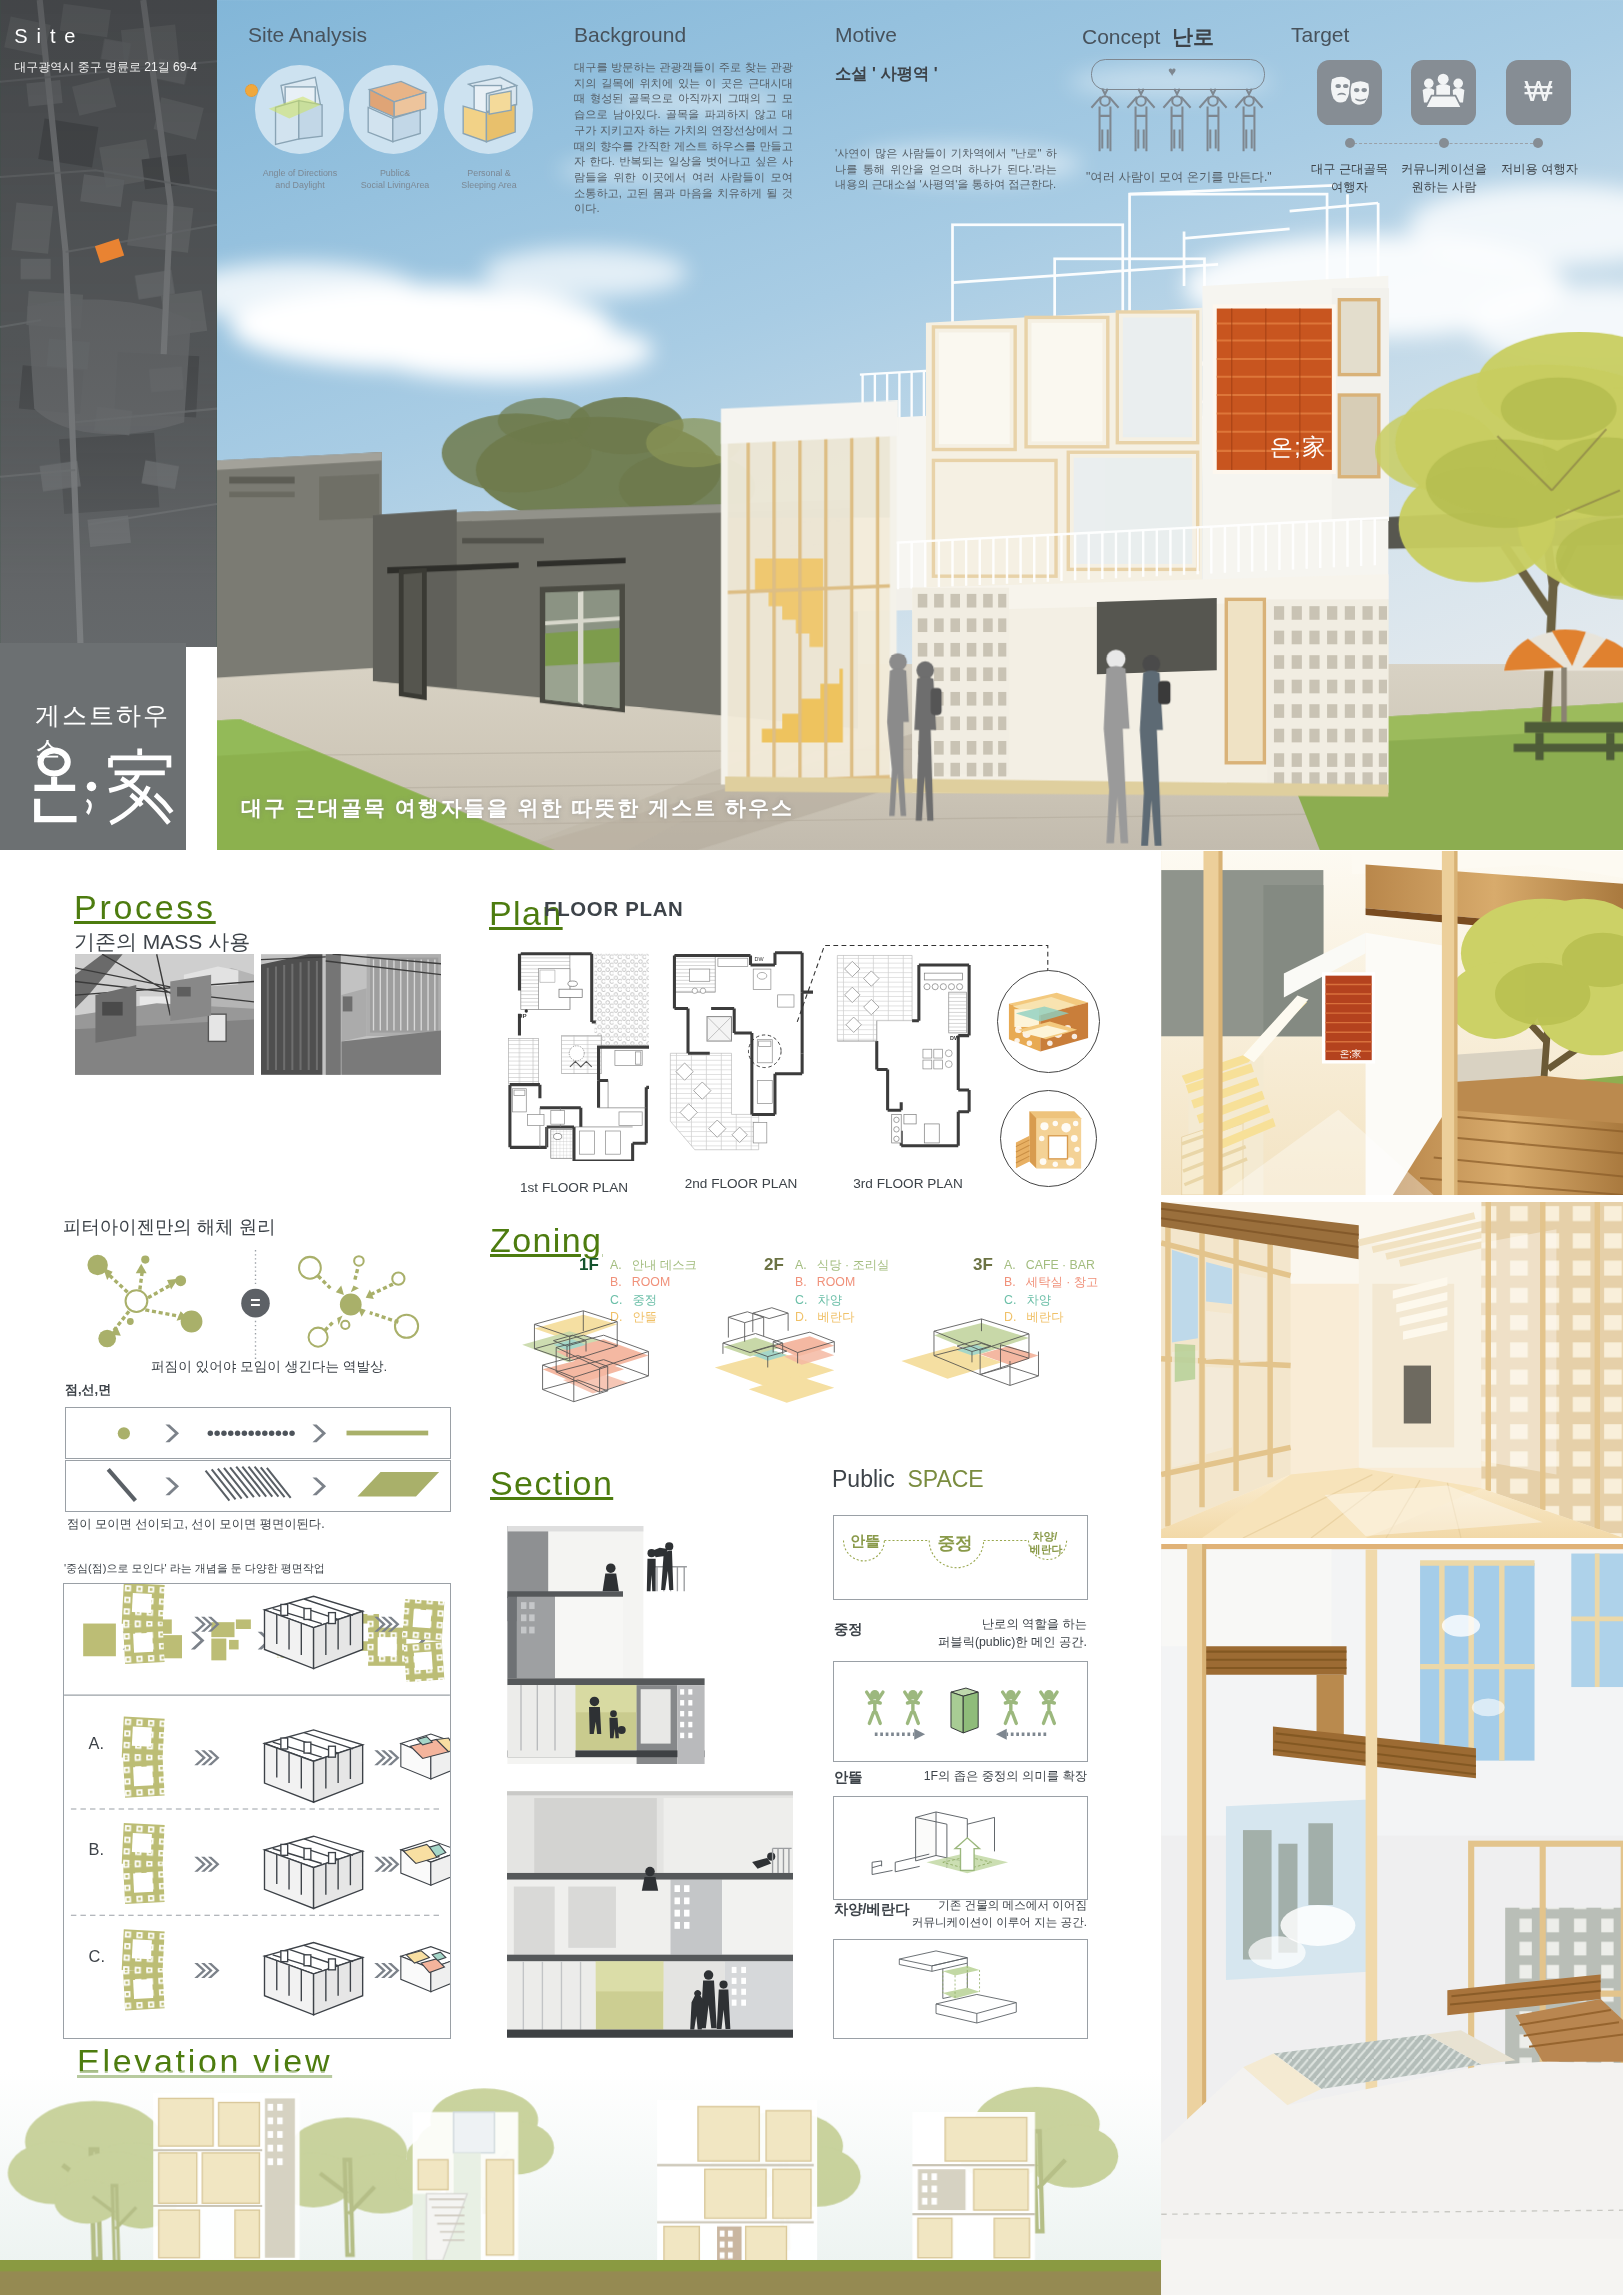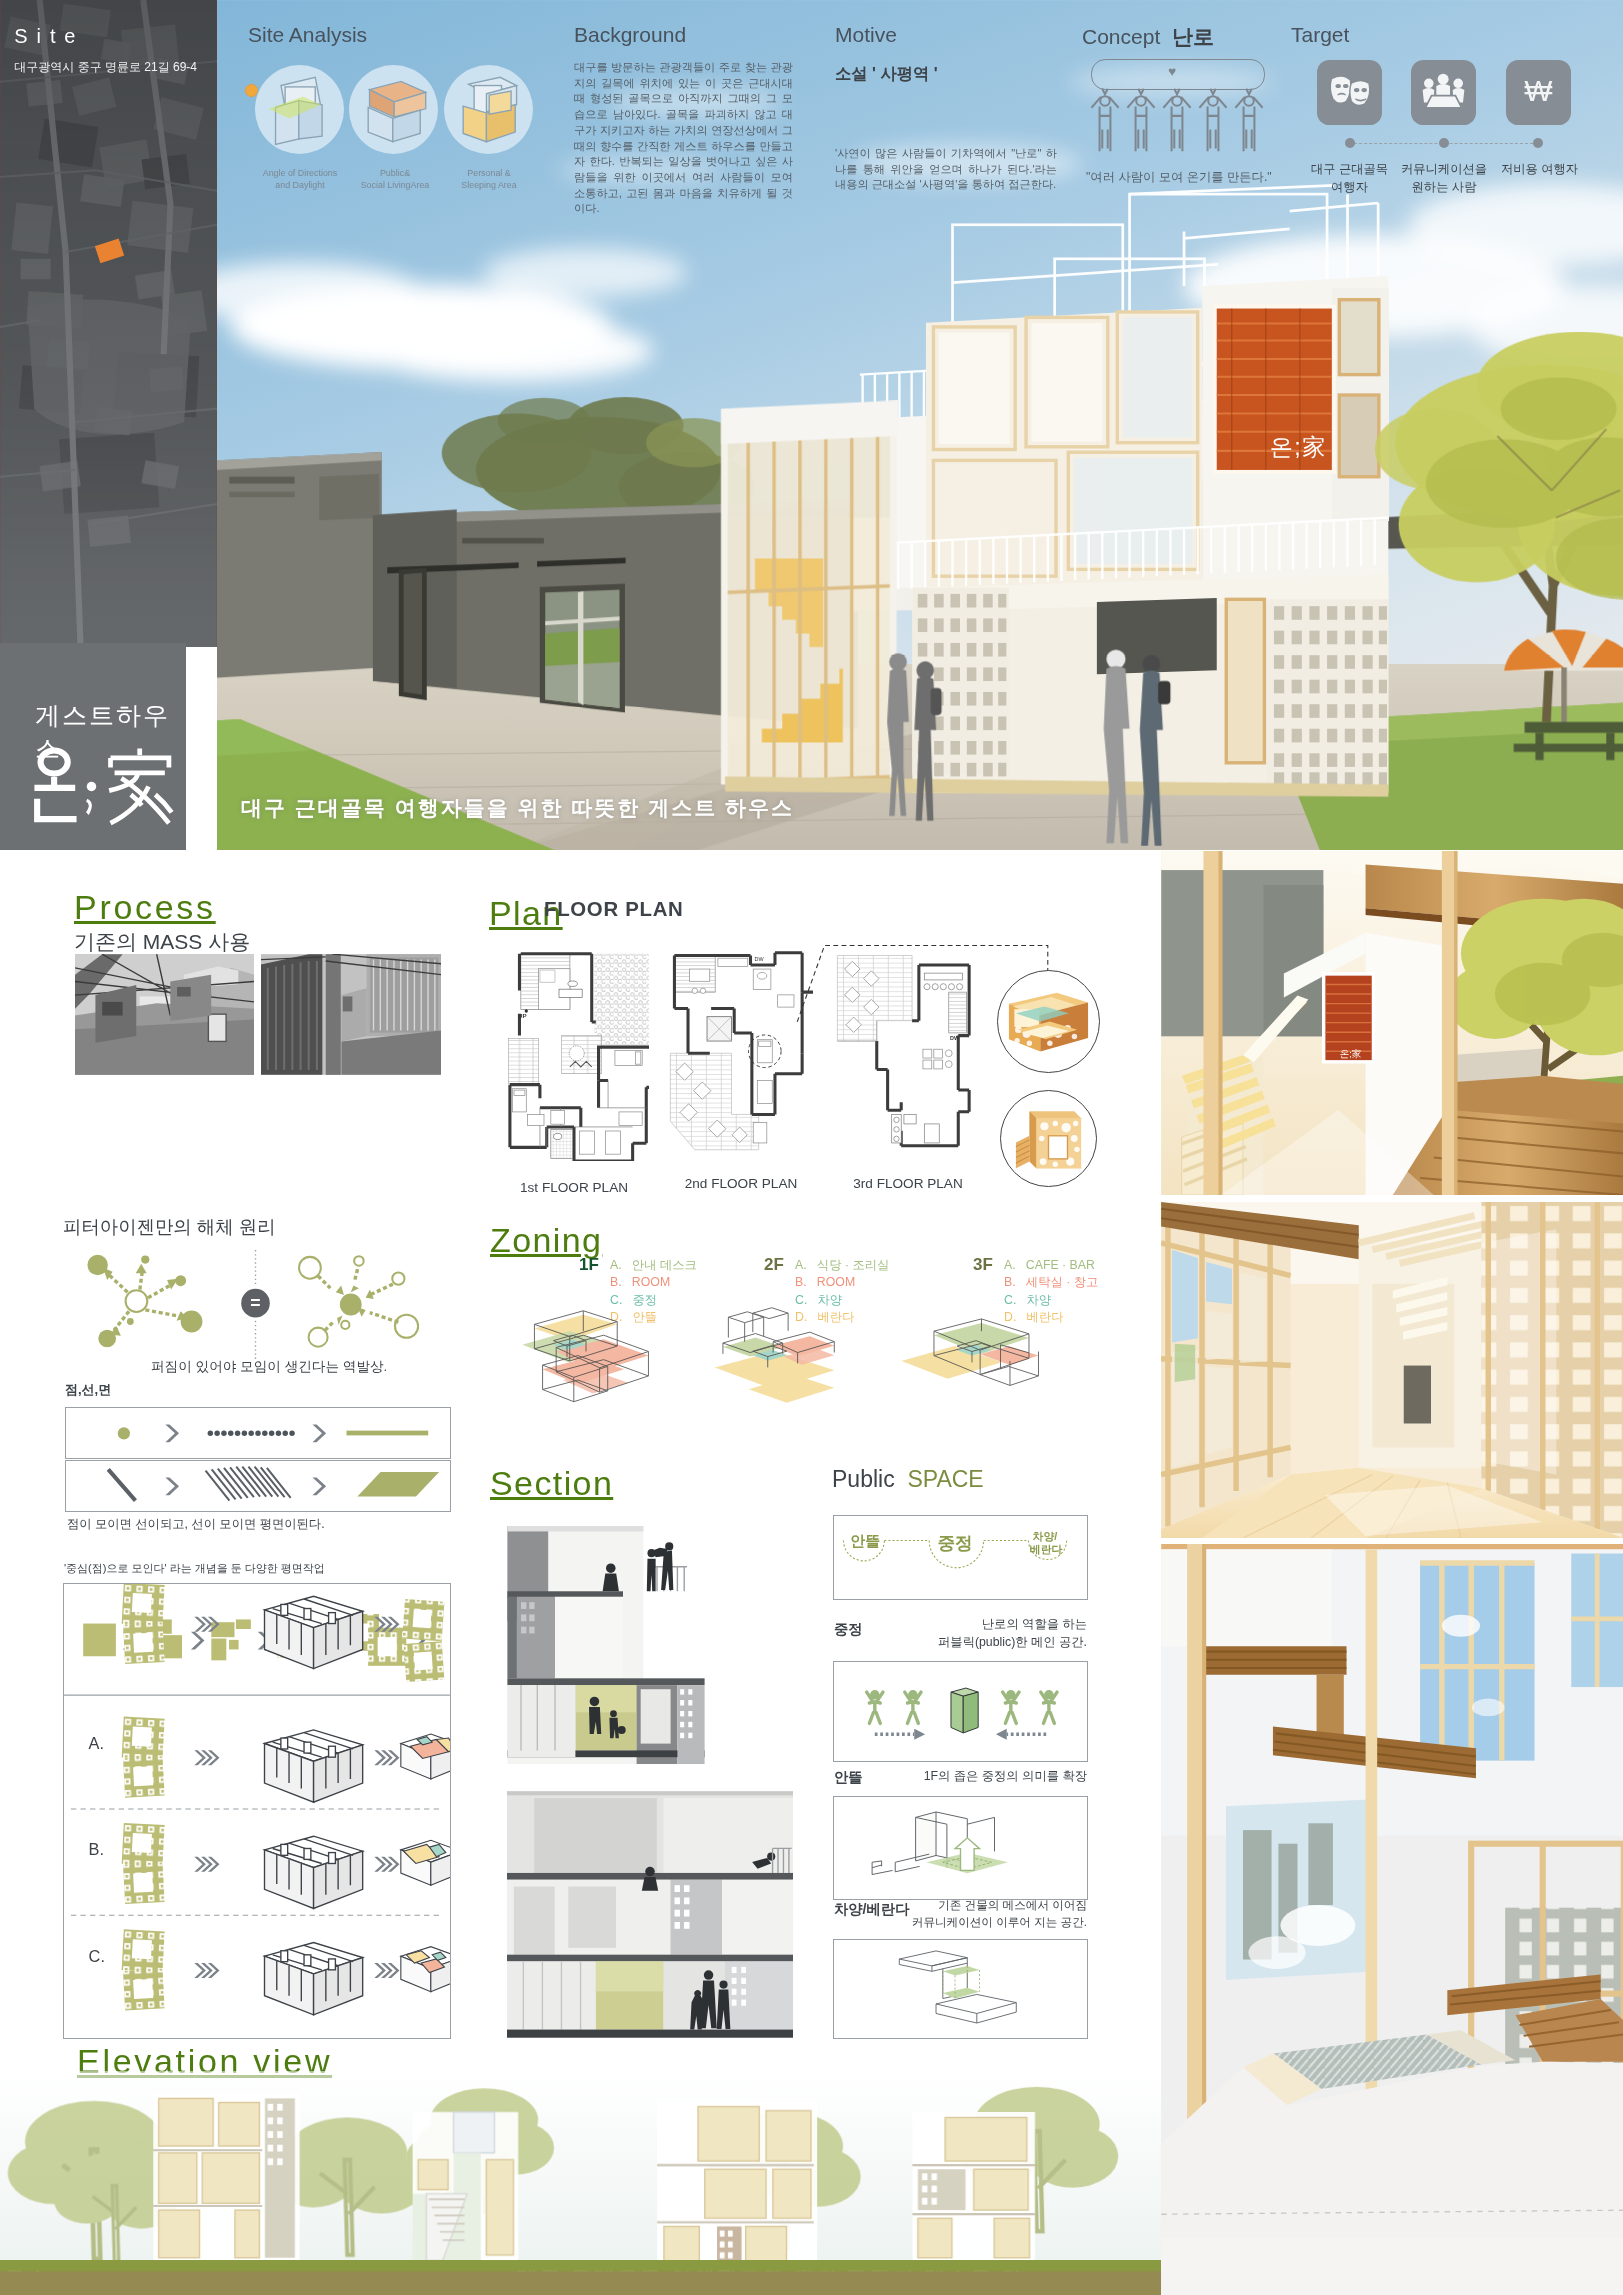--- a/index.html
+++ b/index.html
@@ -420,21 +420,21 @@
 
 <div class="abs" style="left:1349px;top:143px;width:189px;border-top:1.4px dashed #9aa1a8;"></div>
 <div class="abs" style="left:1345px;top:138px;width:10.2px;height:10.2px;border-radius:50%;background:#868d94;"></div>
 <div class="abs" style="left:1439px;top:138px;width:10.2px;height:10.2px;border-radius:50%;background:#868d94;"></div>
 <div class="abs" style="left:1533px;top:138px;width:10.2px;height:10.2px;border-radius:50%;background:#868d94;"></div>
 
 <div class="abs kdark" style="left:1295px;top:161px;width:109px;text-align:center;font-size:12.3px;line-height:17.7px;">대구 근대골목<br>여행자</div>
 <div class="abs kdark" style="left:1386px;top:161px;width:116px;text-align:center;font-size:12.3px;line-height:17.7px;">커뮤니케이션을<br>원하는 사람</div>
 <div class="abs kdark" style="left:1492px;top:161px;width:95px;text-align:center;font-size:12.3px;line-height:17.7px;">저비용 여행자</div>
 
-<div class="abs" id="sitecol" style="left:0;top:0;width:217px;height:647px;background:#b91c1c;overflow:hidden;">
+<div class="abs" id="sitecol" style="left:0;top:0;width:217px;height:647px;background:#14532d;overflow:hidden;">
 
   <svg width="217" height="647" viewBox="0 0 318 950">
     <defs>
       <linearGradient id="mapfade" x1="0" y1="0" x2="0" y2="1">
         <stop offset="0" stop-color="#35373a"></stop>
         <stop offset="0.55" stop-color="#4a4d4f" stop-opacity="0.75"></stop>
         <stop offset="0.9" stop-color="#686b6d"></stop>
         <stop offset="1" stop-color="#6c7072"></stop>
       </linearGradient>
     </defs>

